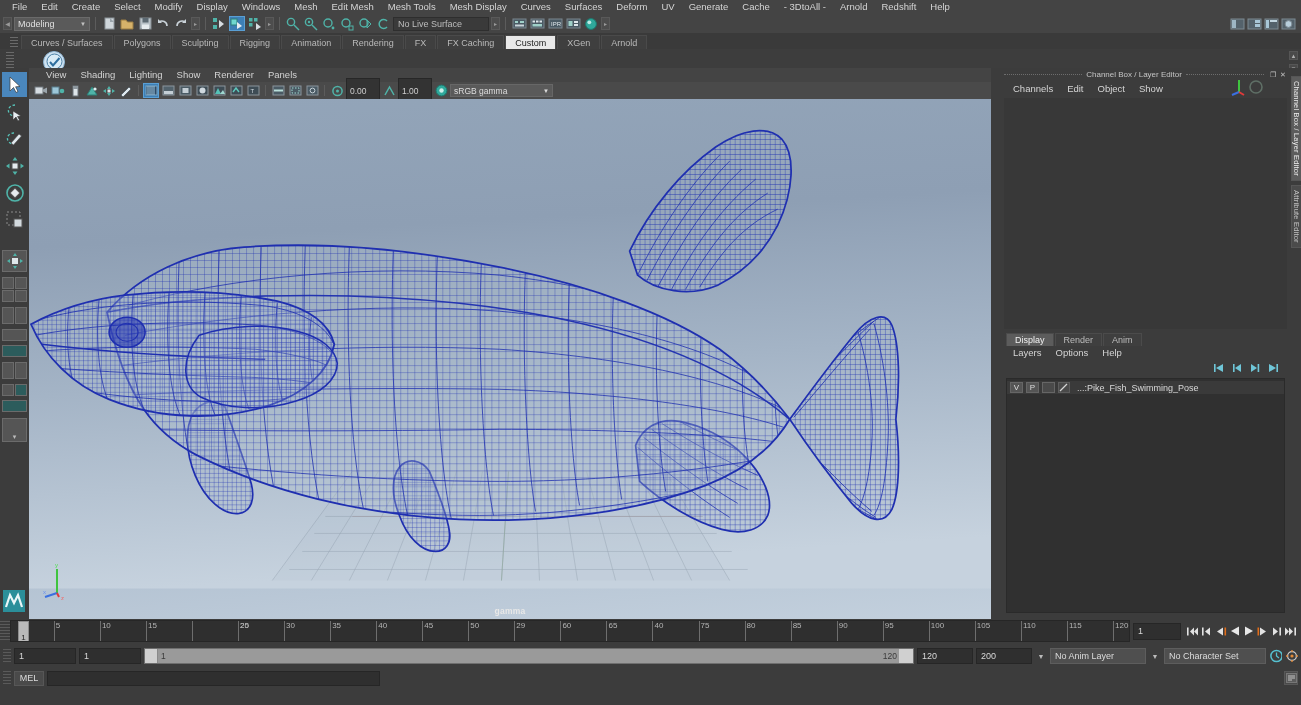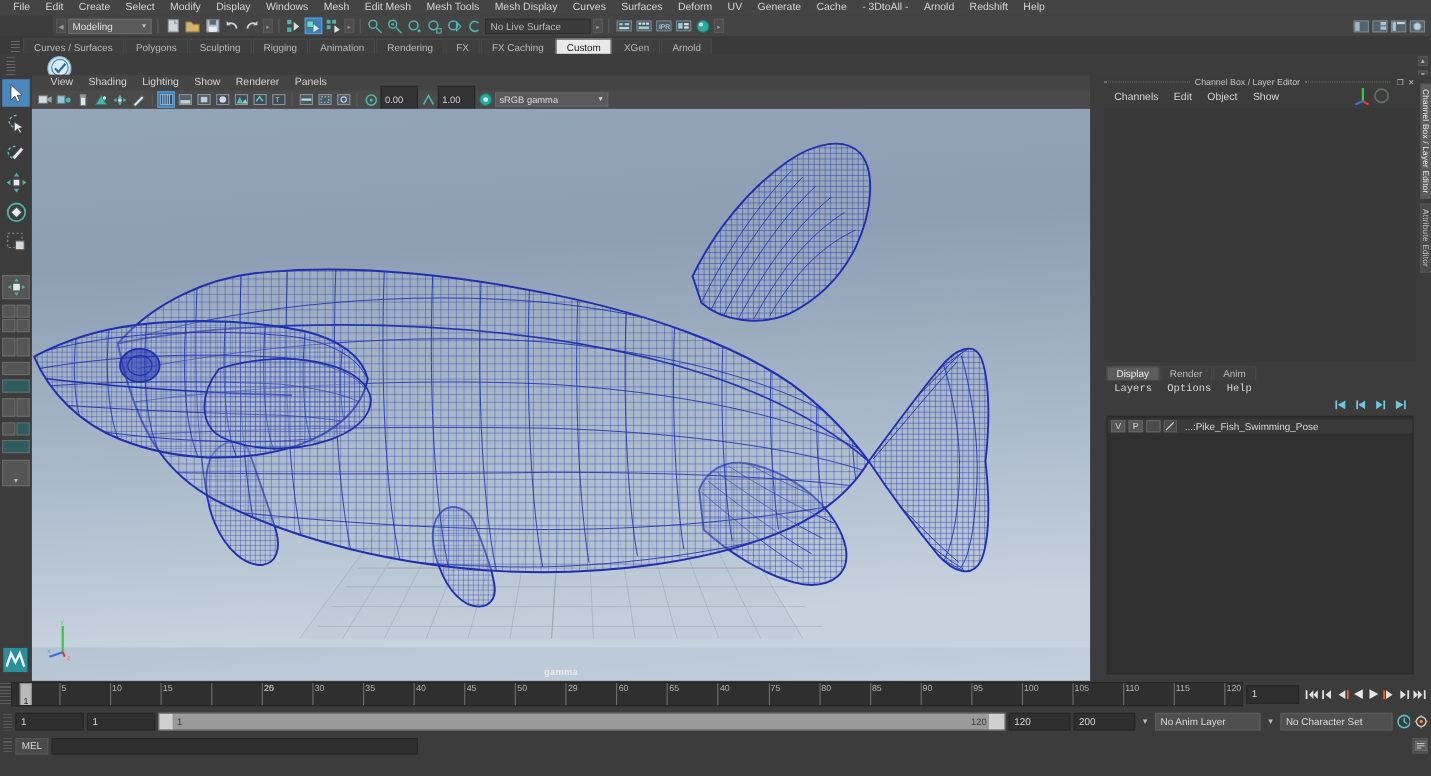--- a/index.html
+++ b/index.html
@@ -20,21 +20,21 @@
   .tb-title { font-size:9px; letter-spacing:.1px; }
   .tb-btns { position:absolute; right:0; top:0; height:15px; display:flex; }
   .tb-btn { width:25px; height:15px; display:flex; align-items:center; justify-content:center;
             color:#fff; font-size:9px; }
 
   
   .menubar { height:14px; background:#444; display:flex; align-items:center; padding-left:5px; }
   .menu-item { padding:0 7px; font-size:9.5px; color:#d5d5d5; line-height:14px; height:14px; cursor:default; }
 
   
-  .statusline { height:19px; background:#444; display:flex; align-items:center; padding:0 3px; gap:2px;margin-left:48px; }
+  .statusline { height:19px; background:#444; display:flex; align-items:center; padding:0 3px; gap:2px; }
   .sl-sep { width:1px; height:13px; background:#5c5c5c; margin:0 3px; }
   .sl-collapse { width:9px; height:13px; background:#4d4d4d; border:1px solid #595959;
                  display:flex; align-items:center; justify-content:center; font-size:6px; color:#999; }
   .combo {
     height:14px; background:#5a5a5a; border:1px solid #6a6a6a; color:#e0e0e0;
     font-size:9px; display:flex; align-items:center; padding:0 3px; min-width:72px;
     position:relative; justify-content:space-between;
   }
   .combo .arrow { font-size:6px; color:#c0c0c0; margin-left:4px; }
   .ico { width:16px; height:15px; display:inline-flex; align-items:center; justify-content:center; }
@@ -112,21 +112,21 @@
   .rp-menubar { height:15px; background:#3c3c3c; display:flex; align-items:center; padding-left:6px; }
   .rp-menu { padding:0 7px; font-size:9.5px; color:#d5d5d5; line-height:15px; }
   .cb-body { flex:1; background:#383838; margin:2px 4px 0 4px; position:relative; }
   .cb-gizmo { position:absolute; right:22px; top:-22px; width:36px; height:20px; }
 
   .layer-tabs { height:14px; display:flex; align-items:flex-end; padding-left:6px; margin-top:3px; }
   .ltab { height:13px; padding:0 8px; font-size:9px; line-height:13px; background:#3f3f3f;
           border:1px solid #4b4b4b; border-bottom:none; color:#bbb; margin-right:1px; }
   .ltab.active { background:#5c5c5c; color:#f0f0f0; }
   .layer-menubar { height:14px; background:#3c3c3c; display:flex; align-items:center; padding-left:6px; }
-  .layer-menu { padding:0 7px; font-size:9.5px; color:#d5d5d5; line-height:14px;font-family:Liberation Mono, monospace; }
+  .layer-menu { padding:0 7px; font-size:9.5px; color:#d5d5d5; line-height:14px; }
   .layer-btns { height:16px; display:flex; justify-content:flex-end; align-items:center;
                 gap:6px; padding-right:12px; }
   .layer-list { flex:1; background:#303030; margin:2px 6px 6px 6px; border:1px solid #2a2a2a;
                 padding-top:2px; }
   .layer-row { height:13px; display:flex; align-items:center; gap:3px; padding:0 3px;
                background:#3a3a3a; font-size:9px; }
   .lr-cell { width:13px; height:11px; background:#555; border:1px solid #666;
      display:flex; align-items:center; justify-content:center; font-size:8px; color:#ddd; }
   .lr-cell.blank { background:#4a4a4a; }
   .lr-swatch { width:12px; height:11px; background:#4a4a4a; border:1px solid #5d5d5d;

